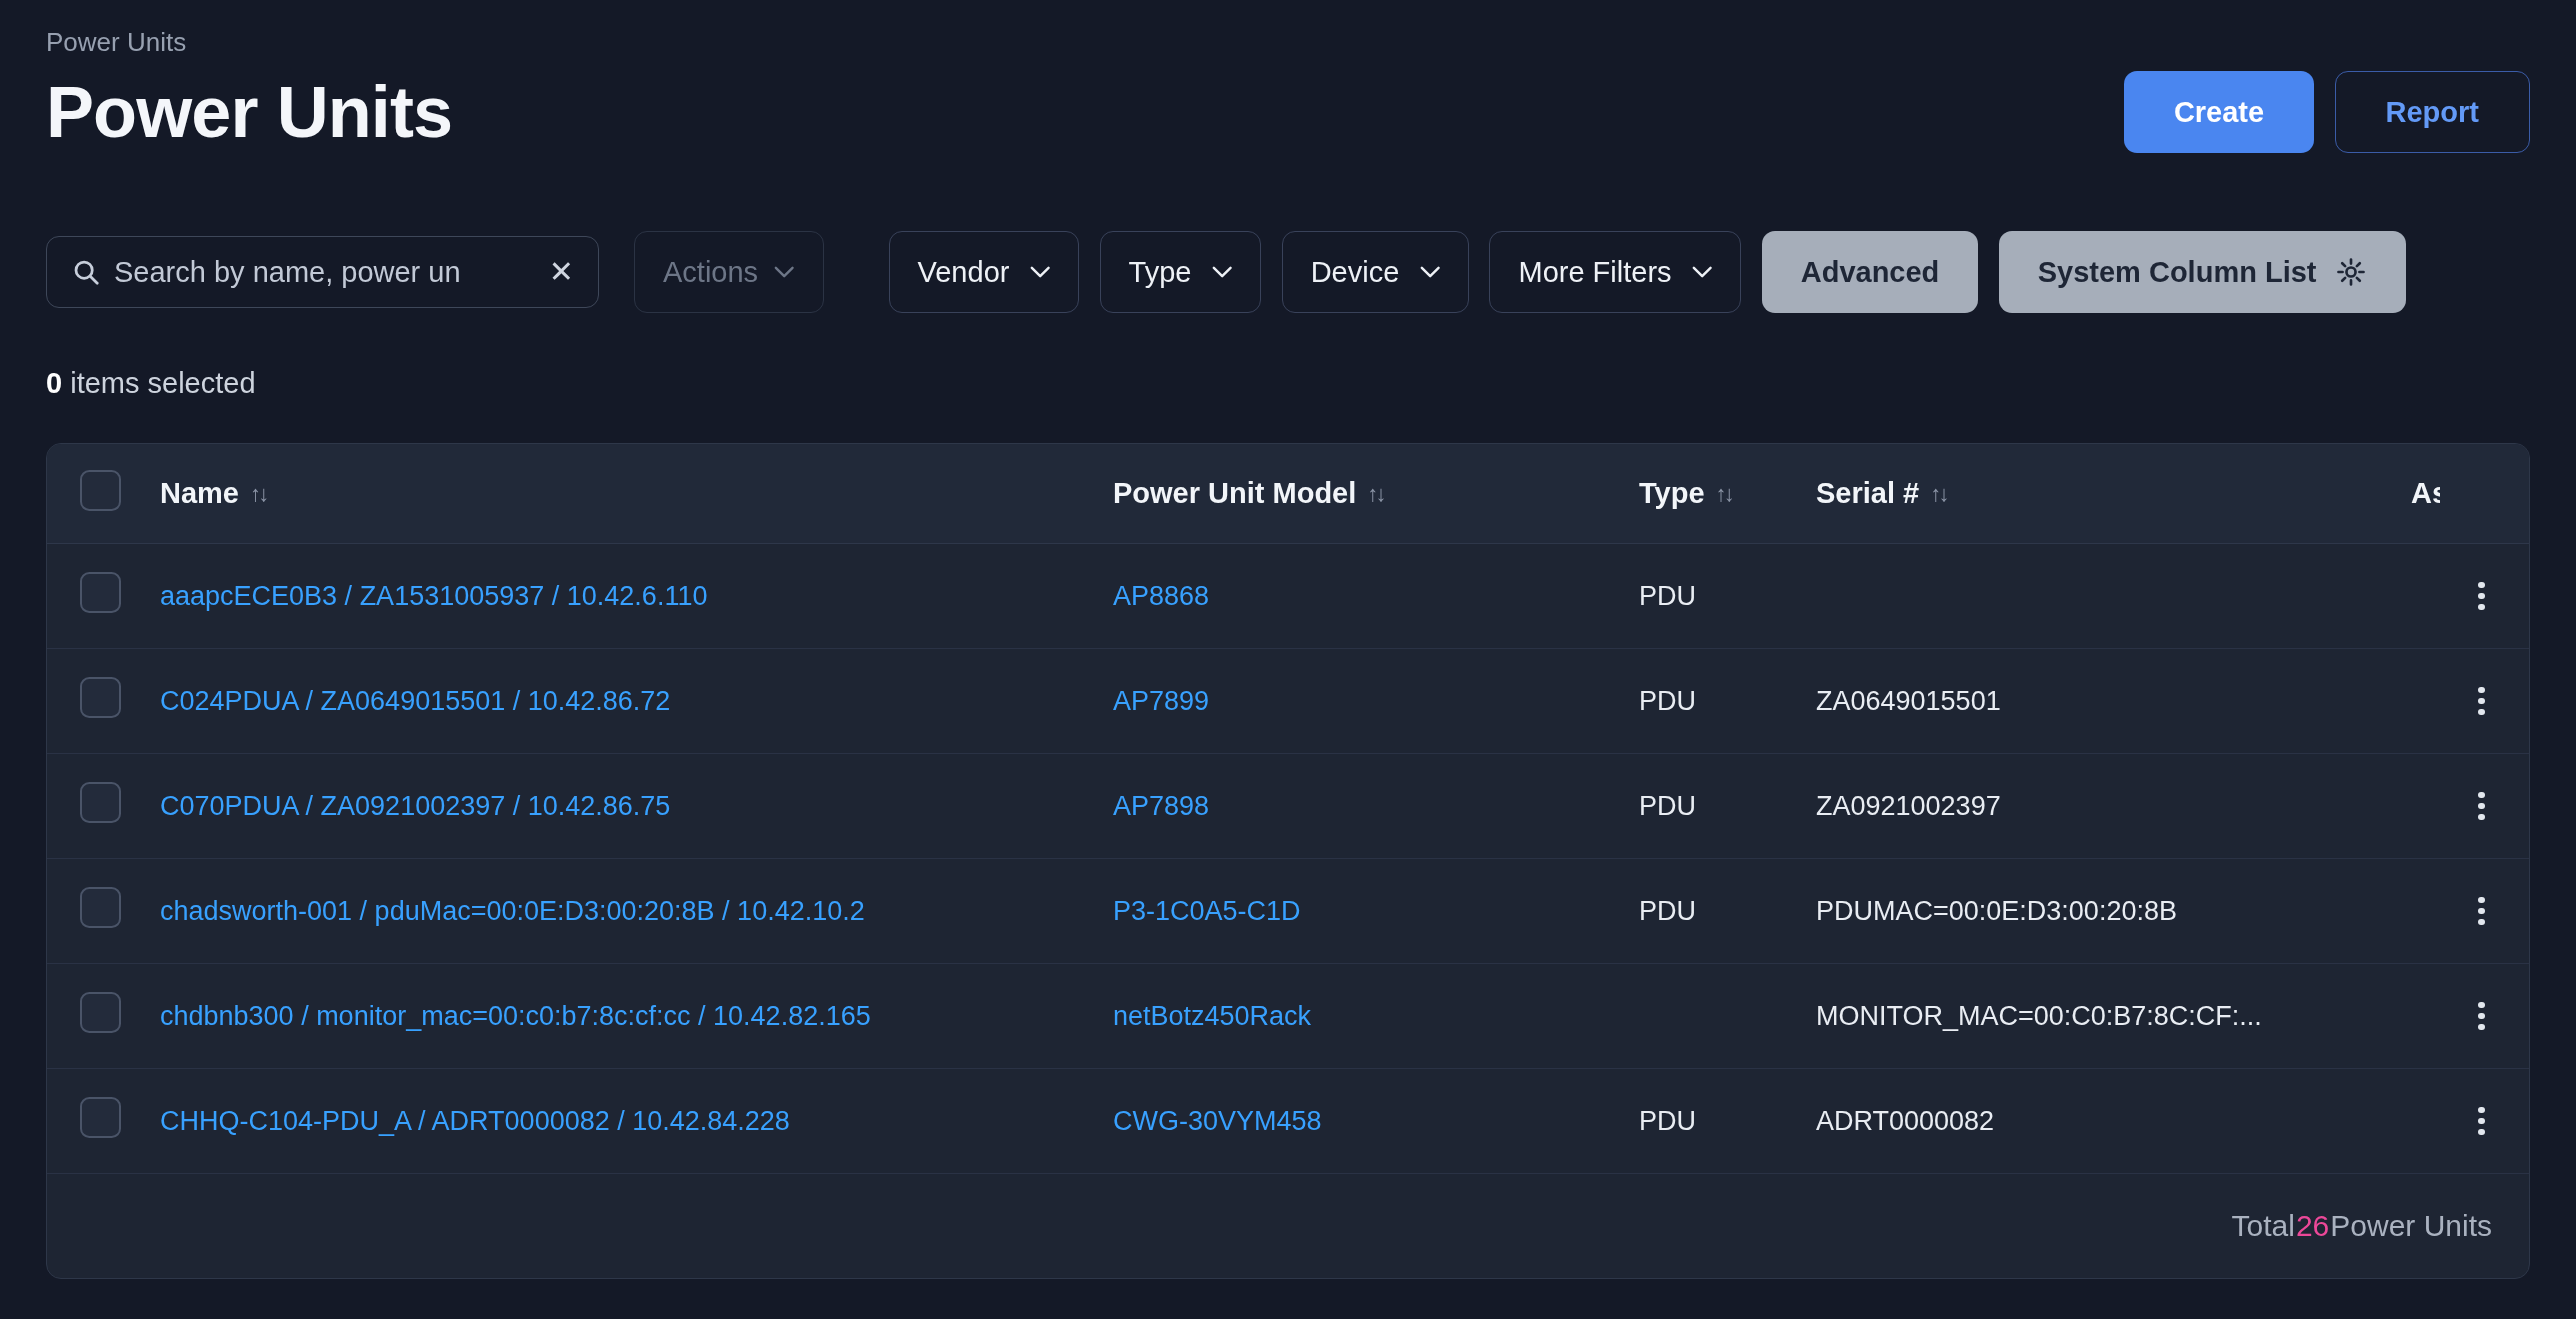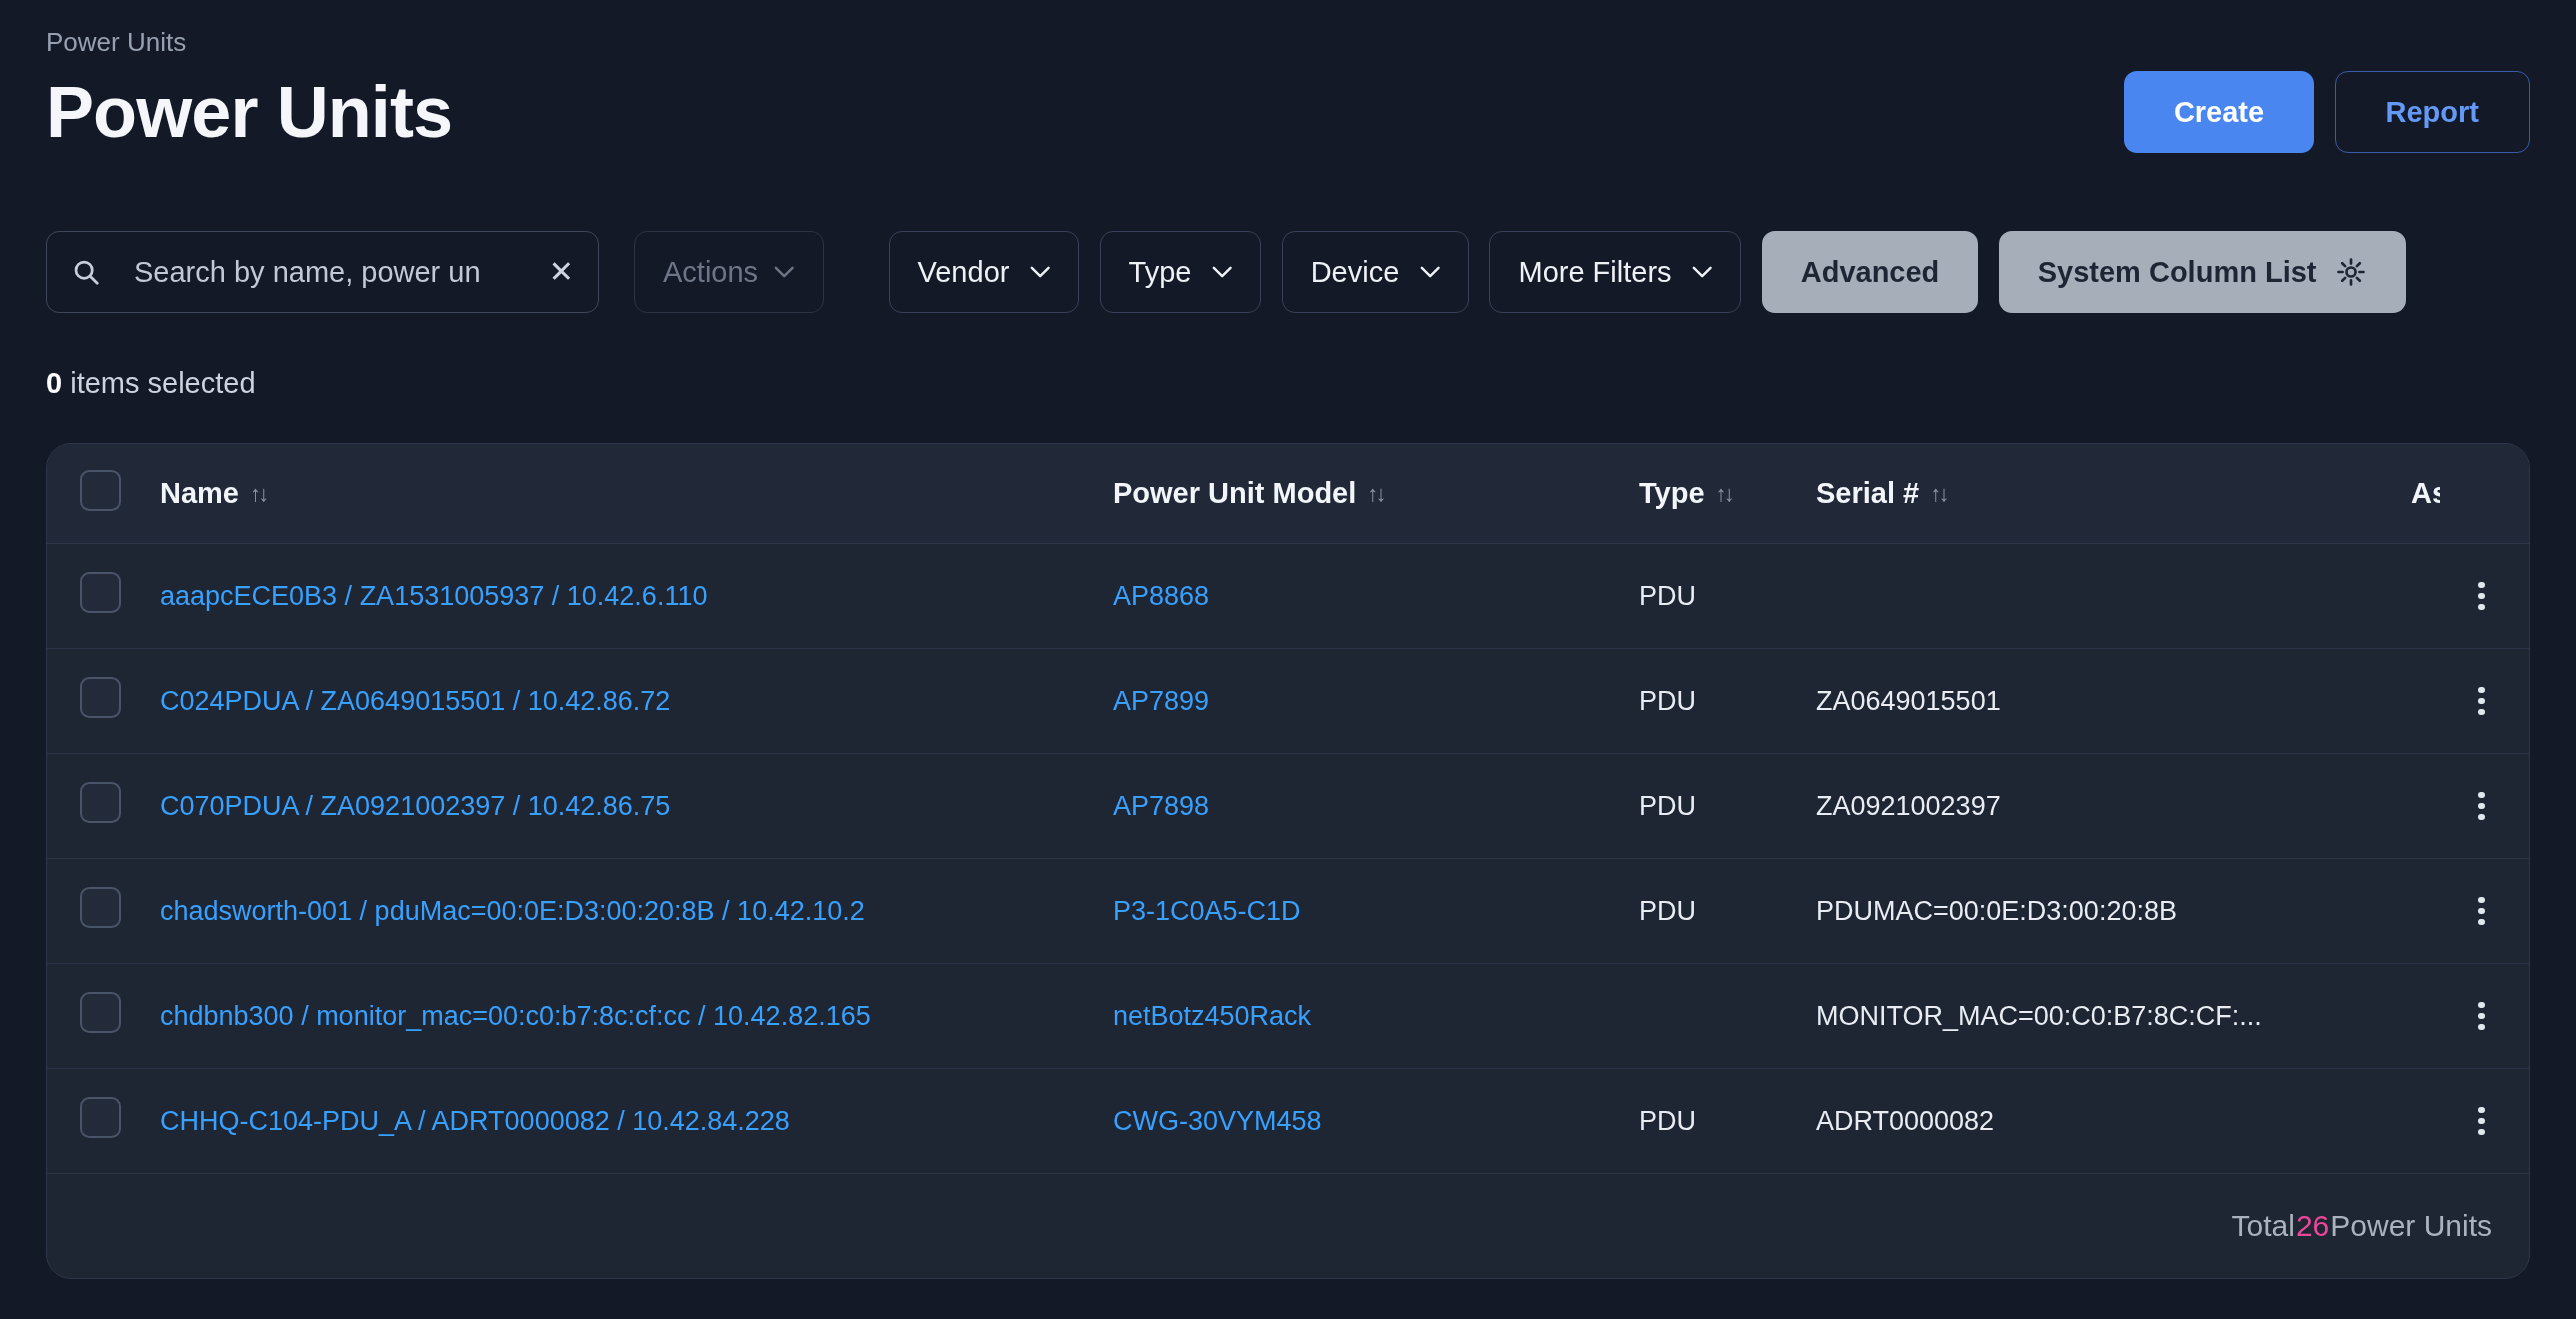--- a/index.html
+++ b/index.html
@@ -52,26 +52,26 @@
   }
 
   
   .filter-row {
     margin-top: 78px;
     display: flex;
     align-items: center;
   }
   .search-box {
     width: 553px;
-    height: 82px;
+    height: 72px;
     border: 1.9px solid #3e4759;
     border-radius: 13px;
     display: flex;
     align-items: center;
-    gap: 33px;
+    gap: 13px;
     padding: 8px 24px;
     color: #c7cedb;
     margin-right: 35px;
   }
   .search-box input {
     flex: 1;
     min-width: 0;
     background: transparent;
     border: none;
     outline: none;
@@ -122,21 +122,21 @@
     color: #cdd3dd;
     height: 33px;
   }
   .selection-line b { color: #ffffff; font-weight: 700; }
 
   
   .table {
     margin-top: 43px;
     background: #1e2533;
     border: 1.9px solid #2e3749;
-    border-radius: 25px;
+    border-radius: 15px;
     overflow: hidden;
   }
   .tr {
     display: grid;
     grid-template-columns: 113px 953px 526px 177px 595px 1fr 89px;
     align-items: center;
   }
   .thead {
     height: 100px;
     background: #212939;

